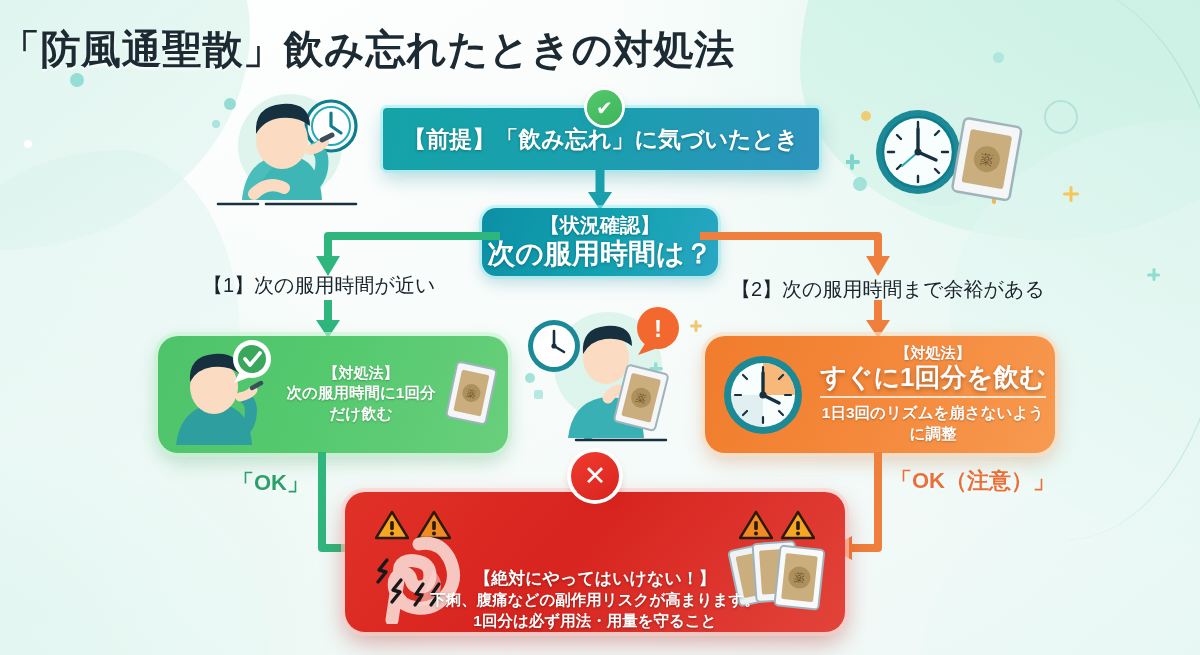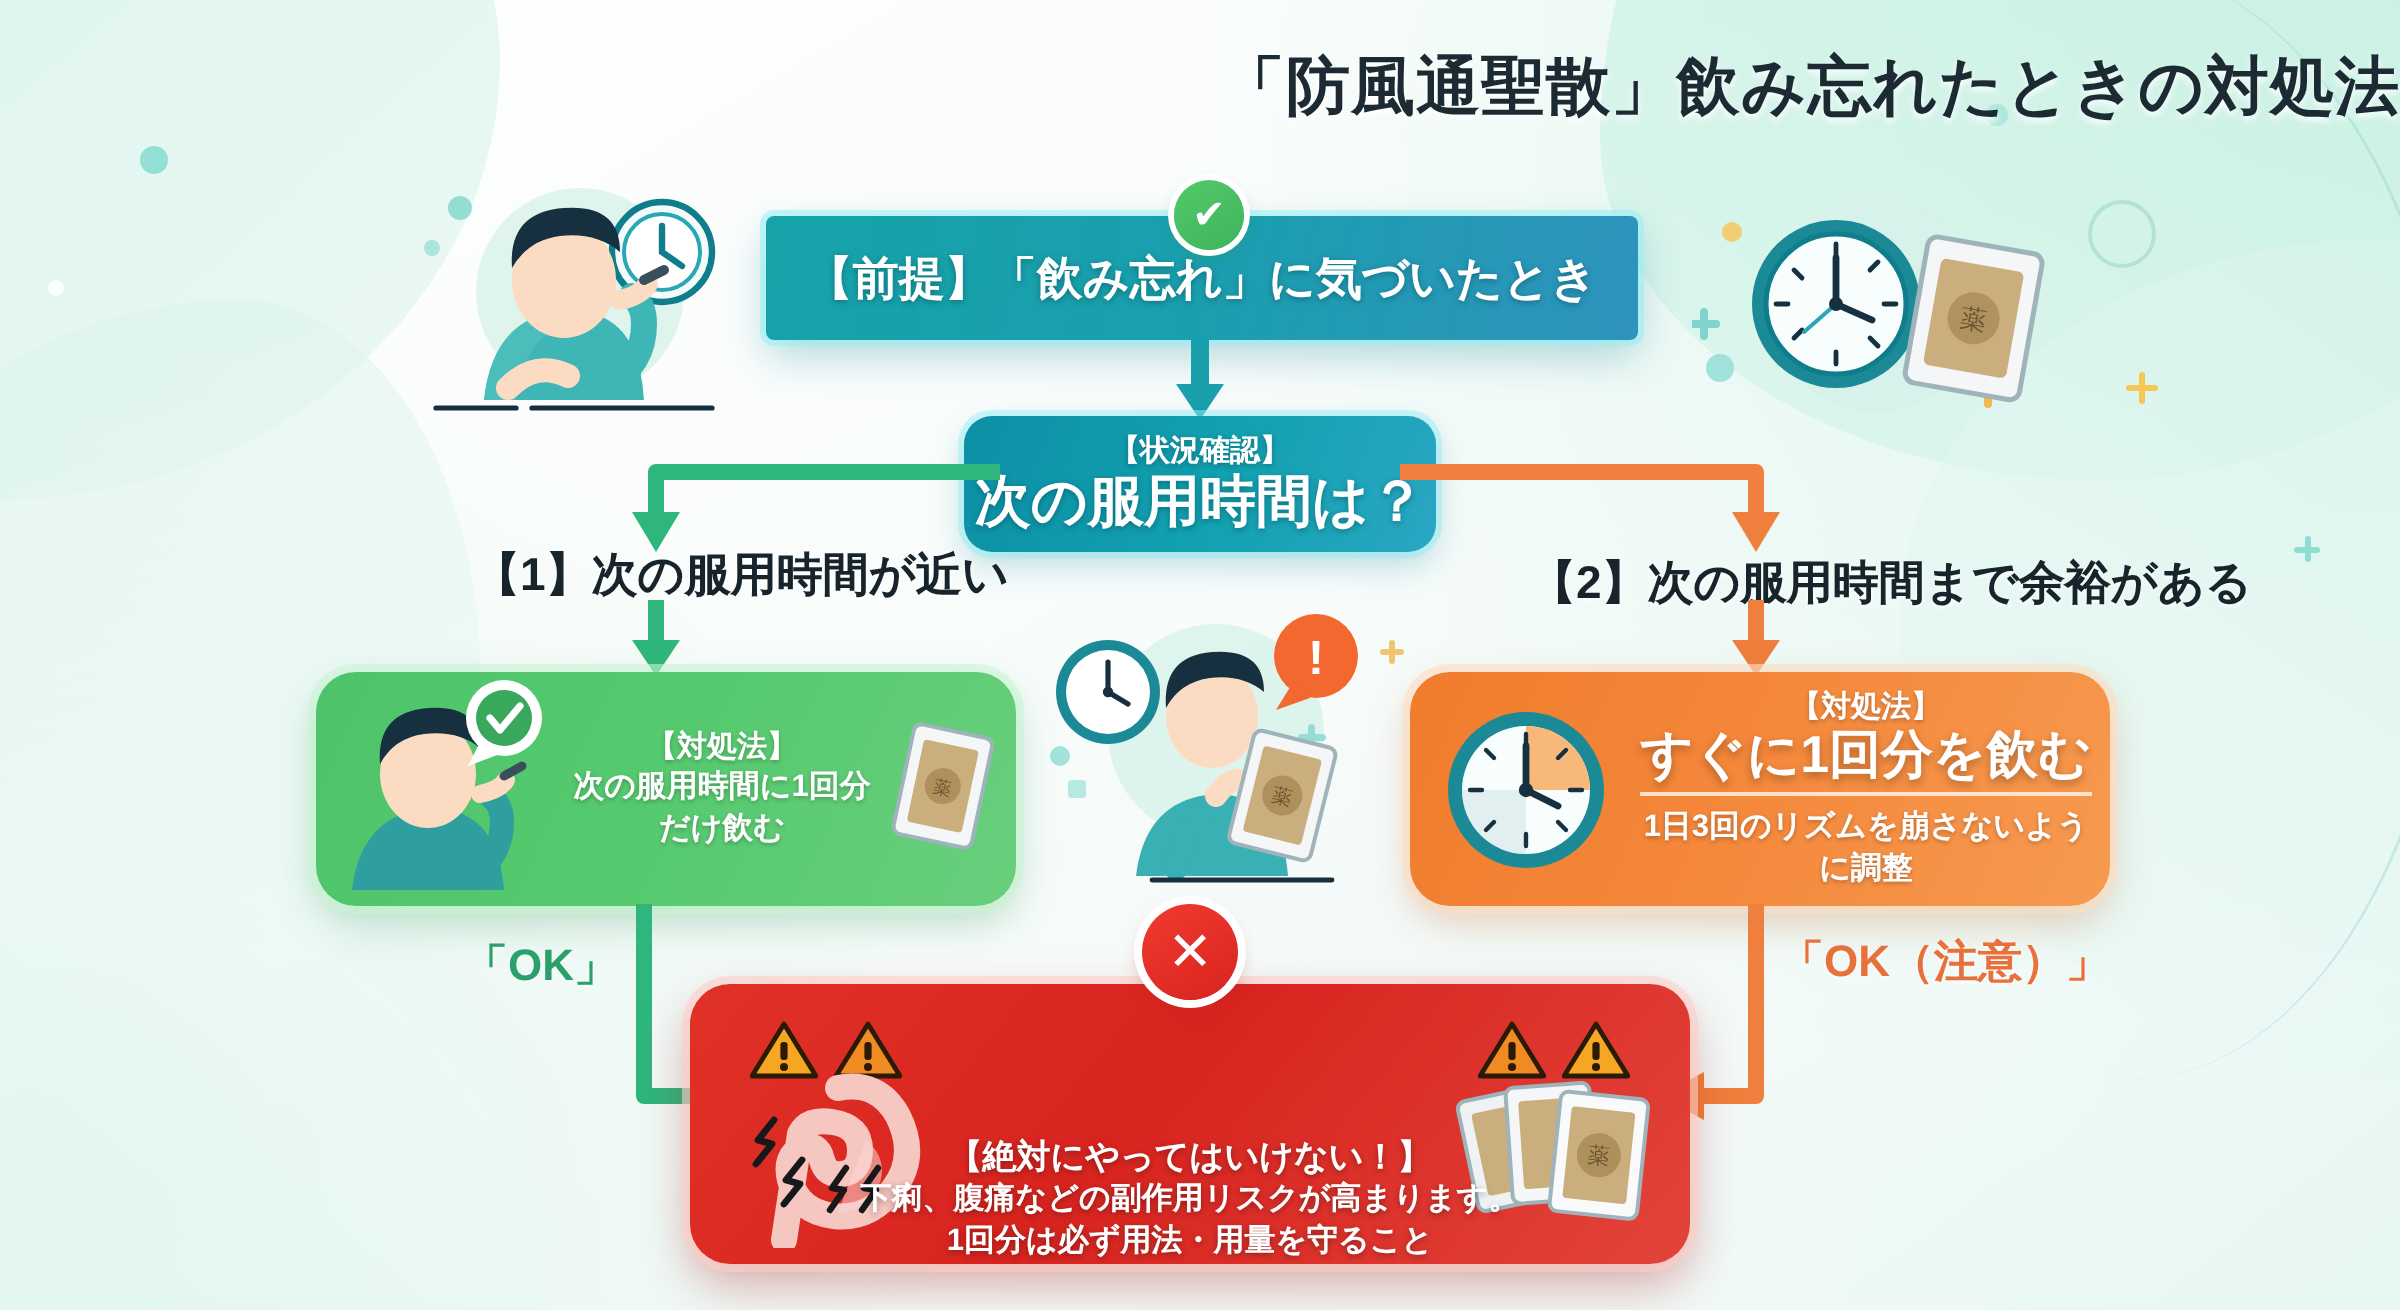--- a/index.html
+++ b/index.html
@@ -86,22 +86,22 @@
   }
   .spark::before { left: 50%; top: 0; width: 3px; height: 100%; transform: translateX(-50%); }
   .spark::after { top: 50%; left: 0; height: 3px; width: 100%; transform: translateY(-50%); }
   .spark-a { color: #f6c657; left: 1063px; top: 186px; width: 16px; height: 16px; }
   .spark-b { color: #8fdcd2; left: 1147px; top: 268px; width: 13px; height: 13px; }
   .spark-c { color: #f0bd5c; left: 690px; top: 320px; width: 12px; height: 12px; opacity:.85;}
 
   
   .title {
     position: absolute; left: 0; right: 0; top: 22px;
-    text-align: right;
-    font-size: 32px; font-weight: 700; letter-spacing: .5px;
+    text-align: left;
+    font-size: 40px; font-weight: 700; letter-spacing: .5px;
     color: #1c2b33;
     text-shadow: 0 2px 3px rgba(255,255,255,.9);
   }
 
   
   .node { position: absolute; }
   .box-premise {
     left: 383px; top: 108px; width: 436px; height: 62px;
     border-radius: 4px;
     background: linear-gradient(100deg, #15a3a8 0%, #1a9fae 48%, #2e93bd 100%);
@@ -121,29 +121,28 @@
 
   .box-decision {
     left: 482px; top: 208px; width: 236px; height: 68px;
     border-radius: 14px;
     background: linear-gradient(110deg, #0d8fa6 0%, #12a2b0 55%, #2aa6c4 100%);
     box-shadow: 0 0 0 3px rgba(150,240,245,.5), 0 6px 16px rgba(20,130,150,.28);
     display: flex; flex-direction: column; align-items: center; justify-content: center;
     color: #fff; font-weight: 700; line-height: 1.18;
     text-shadow: 0 1px 3px rgba(0,60,70,.45);
   }
-  .box-decision .l1 { font-size: 15px; }
+  .box-decision .l1 { font-size: 20px; }
   .box-decision .l2 { font-size: 28px; }
 
   
   .branch-label {
-    position: absolute; font-size: 23px; font-weight: 700; color: #17242b;
+    position: absolute; font-size: 20px; font-weight: 400; color: #17242b;
     text-shadow: 0 1px 2px rgba(255,255,255,.85);
     white-space: nowrap;
-    margin-left: 34px;
   }
   .branch-left { left: 203px; top: 272px; }
   .branch-right { left: 731px; top: 276px; }
 
   
   .card {
     position: absolute; border-radius: 20px;
     display: flex; align-items: center;
     color: #fff;
     overflow: hidden;

